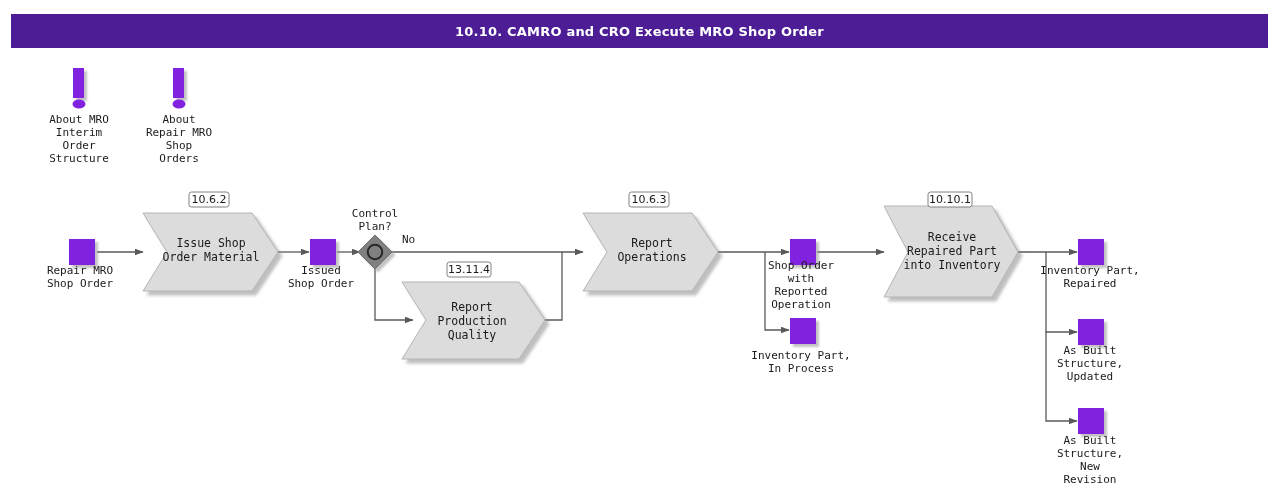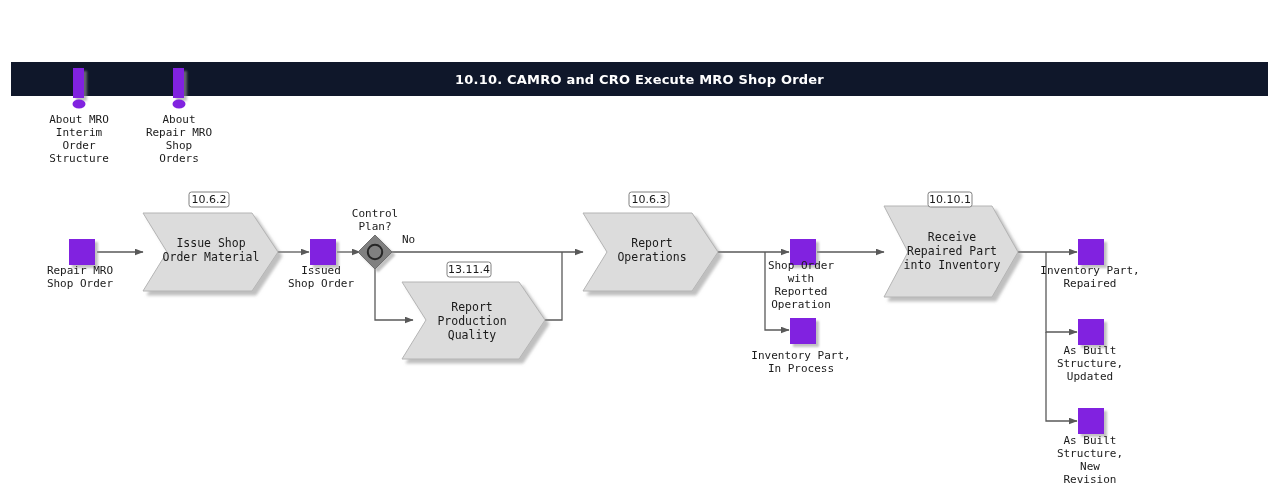--- a/index.html
+++ b/index.html
@@ -17,25 +17,24 @@
     position: relative;
     width: 1280px;
     height: 498px;
   }
   .header-bar {
     position: absolute;
     left: 11px;
     top: 14px;
     width: 1257px;
     height: 34px;
-    background: #0f172a;
+    background: #4c1d95;
     display: flex;
     align-items: center;
     justify-content: center;
-    margin-top: 48px;
   }
   .header-title {
     color: #ffffff;
     font-family: "DejaVu Sans", sans-serif;
     font-size: 13px;
     font-weight: bold;
     letter-spacing: 0.2px;
     white-space: nowrap;
   }
   svg.canvas {

